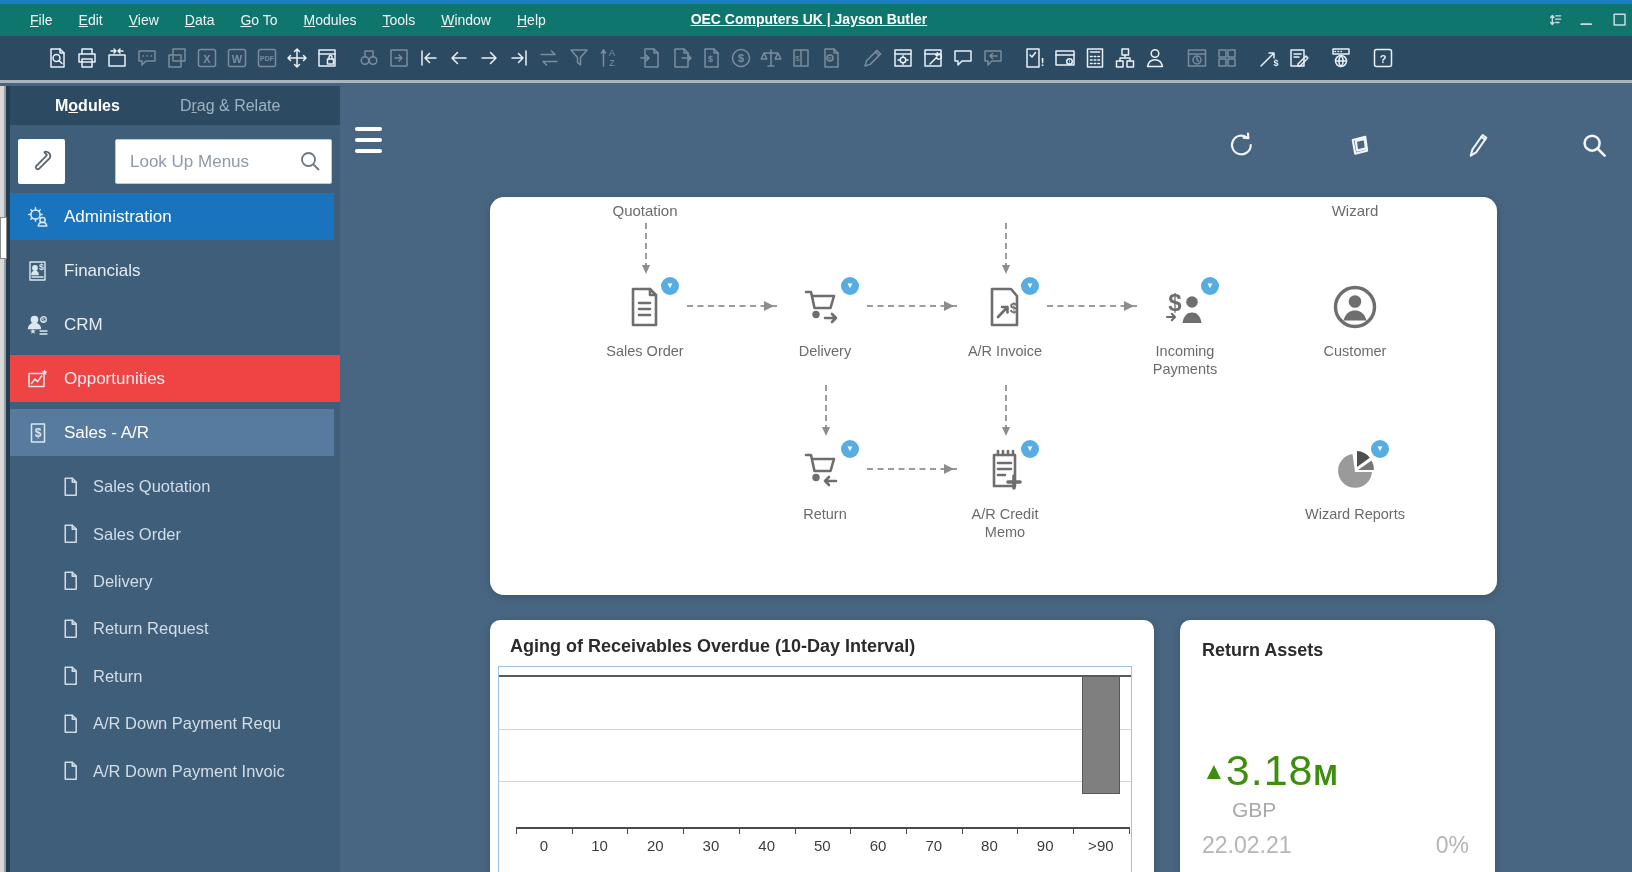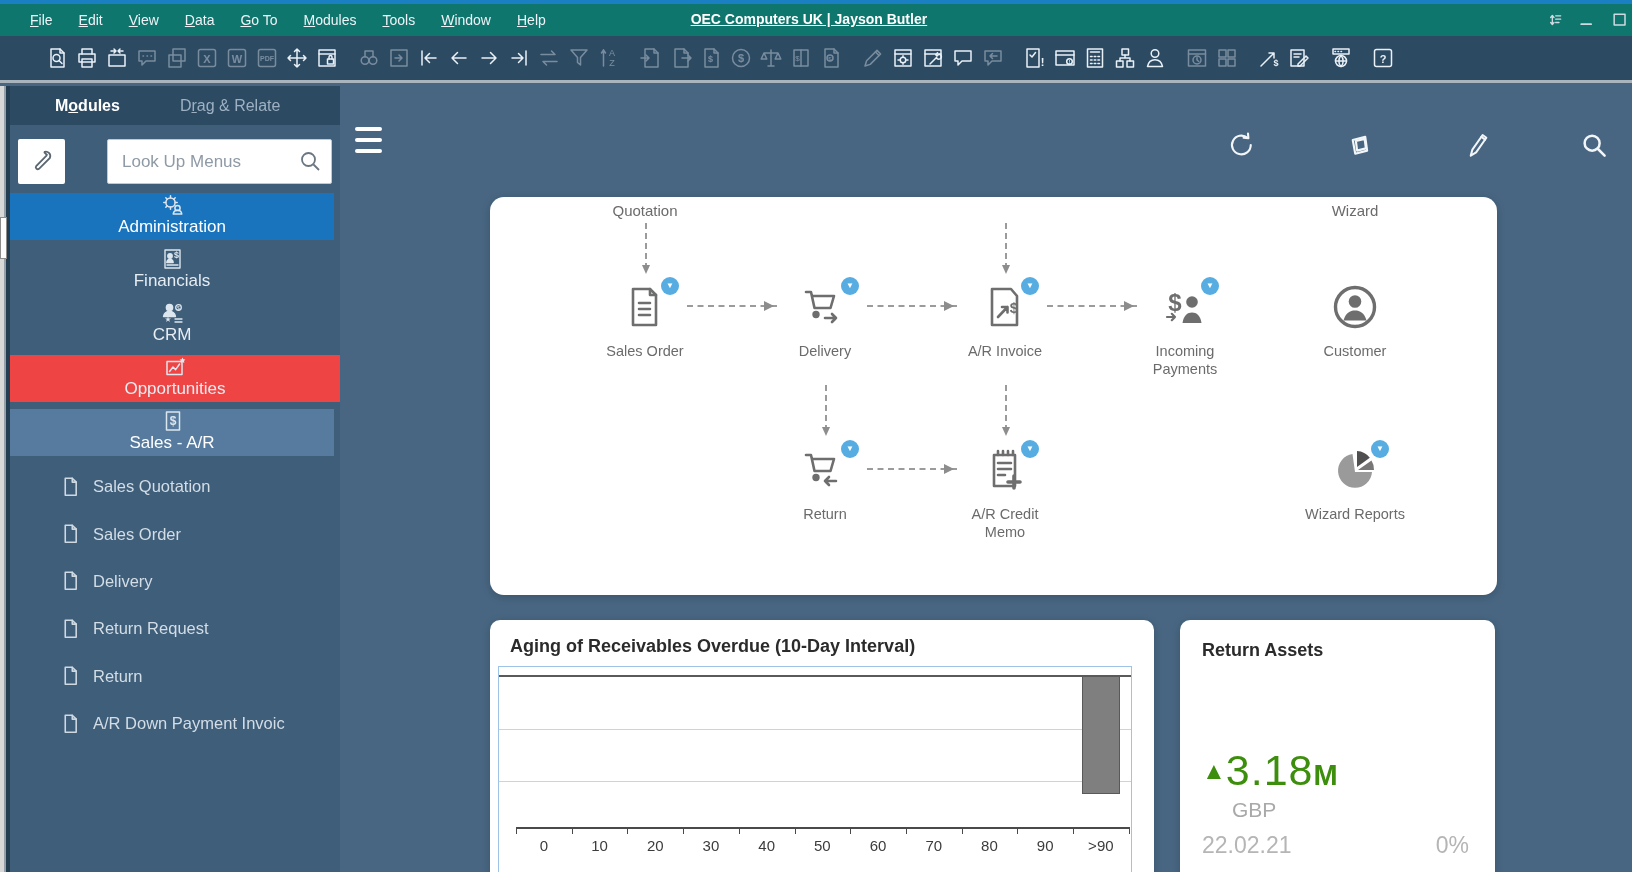--- a/index.html
+++ b/index.html
@@ -33,28 +33,28 @@
   .sidebar{position:absolute;left:10px;top:86px;width:330px;height:786px;background:#3f5e7a;}
   .side-head{position:absolute;left:0;top:0;width:330px;height:39px;background:#2d4a63;
     display:flex;align-items:center;}
   .side-tab{font-size:16px;cursor:default;}
   .side-tab.active{color:#ffffff;font-weight:bold;margin-left:45px;}
   .side-tab.inactive{color:#9db1c2;margin-left:60px;}
   .side-tab u{text-decoration:underline;}
   .tools-row{position:absolute;left:8px;top:53px;width:314px;height:45px;display:flex;}
   .wrench-btn{width:47px;height:45px;background:#fff;border-radius:2px;display:flex;
     align-items:center;justify-content:center;color:#5a6670;}
-  .lookup{position:relative;margin-left:16px;flex:1;padding-left:26px;}
+  .lookup{position:relative;margin-left:24px;flex:1;padding-left:26px;}
   .lookup input{width:100%;height:45px;border:1px solid #c2cad1;border-radius:2px;
     font-size:17px;padding:0 40px 0 14px;color:#333;outline:none;font-family:"Liberation Sans",sans-serif;}
   .lookup input::placeholder{color:#8e9aa5;}
   .lookup .mag{position:absolute;right:10px;top:10px;color:#6a7680;}
   .mod-list{position:absolute;left:0;top:107px;width:330px;}
   .mod-item{position:relative;height:47px;margin:0 6px 7px 0;display:flex;align-items:center;
-    color:#e6edf3;font-size:17px;cursor:default;flex-direction:column;}
+    color:#e6edf3;font-size:17px;cursor:default;}
   .mod-item .mico{width:24px;height:24px;margin:0 14px 0 16px;color:#dce6ee;flex:0 0 auto;}
   .mod-item.sel-primary{background:#1a74bd;color:#fff;}
   .mod-item.sel-secondary{background:#577b9e;color:#fff;}
   .mod-item.hover{background:#ef4444;margin-right:0;}
   .sub-item{position:relative;height:47.4px;display:flex;align-items:center;color:#d3dde6;
     font-size:16.5px;white-space:nowrap;overflow:hidden;}
   .sub-item .sico{width:19px;height:22px;margin:0 14px 0 50px;color:#cfd9e2;flex:0 0 auto;}
 
   
   .main{position:absolute;left:340px;top:86px;width:1292px;height:786px;background:#486682;}
@@ -512,20 +512,27 @@
             <path d="M14 2.5V7h4.5"></path>
           </svg></span>
     <span>Return Request</span>
       </div>
       <div class="sub-item">
         <span class="sico"><svg width="21" height="21" viewBox="0 0 24 24" fill="none" stroke="currentColor" stroke-width="1.8" stroke-linecap="round" stroke-linejoin="round">
             <path d="M6 2.5h8l4.5 4.5v15H6z"></path>
             <path d="M14 2.5V7h4.5"></path>
           </svg></span>
     <span>Return</span>
+      </div>
+      <div class="sub-item">
+        <span class="sico"><svg width="21" height="21" viewBox="0 0 24 24" fill="none" stroke="currentColor" stroke-width="1.8" stroke-linecap="round" stroke-linejoin="round">
+            <path d="M6 2.5h8l4.5 4.5v15H6z"></path>
+            <path d="M14 2.5V7h4.5"></path>
+          </svg></span>
+    <span>A/R Down Payment Requ</span>
       </div>
       <div class="sub-item">
         <span class="sico"><svg width="21" height="21" viewBox="0 0 24 24" fill="none" stroke="currentColor" stroke-width="1.8" stroke-linecap="round" stroke-linejoin="round">
             <path d="M6 2.5h8l4.5 4.5v15H6z"></path>
             <path d="M14 2.5V7h4.5"></path>
           </svg></span>
     <span>A/R Down Payment Invoic</span>
       </div>
     </div>
 </div>

